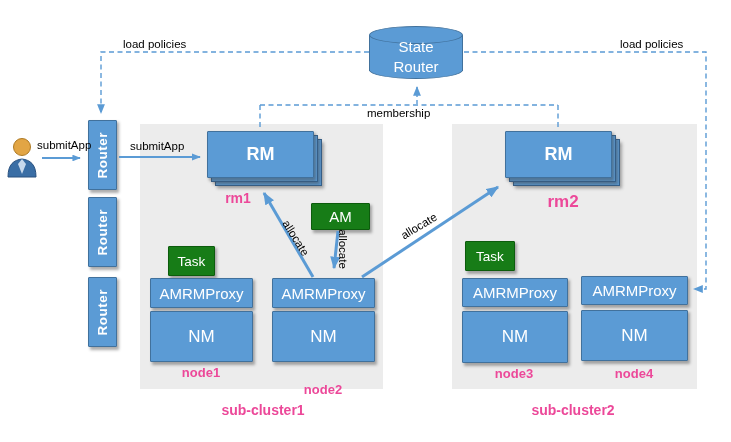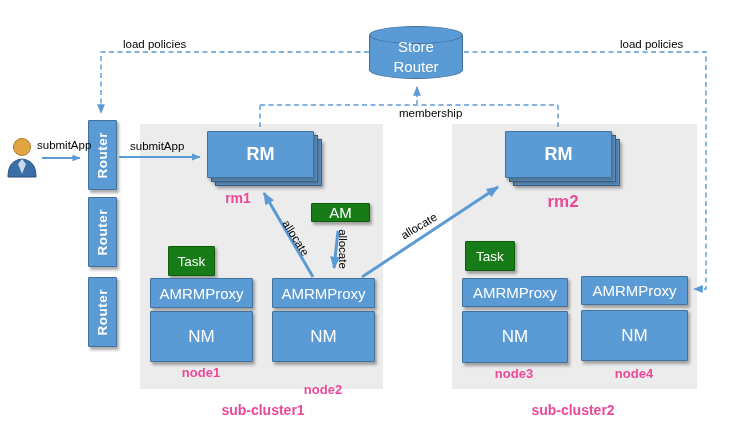--- a/index.html
+++ b/index.html
@@ -32,21 +32,21 @@
 
 <div class="canvas">
 
   <div class="region" style="left:140px;top:124px;width:243px;height:265px;"></div>
   <div class="region" style="left:452px;top:124px;width:245px;height:265px;"></div>
 
   <div class="cyl cyl-ellipse" style="left:369px;top:61px;width:94px;height:18px;"></div>
   <div class="cyl cyl-body" style="left:369px;top:35px;width:94px;height:36px;"></div>
   <div class="cyl cyl-ellipse" style="left:369px;top:26px;width:94px;height:18px;"></div>
   <div class="store-text">
-    <span>Store</span>
+    <span>State</span>
     <span>Router</span>
   </div>
 
   <svg style="position:absolute;left:5px;top:136px;" width="34" height="42" viewBox="0 0 34 42">
     <circle cx="17" cy="11" r="8.5" fill="#E2A544" stroke="#AE7A24" stroke-width="1"></circle>
     <path d="M3,41 C3,28 9,24 17,23 C25,24 31,28 31,41 Z" fill="#3A6EA5" stroke="#28507E" stroke-width="1"></path>
     <path d="M17,23 L21,28 L17,38 L13,28 Z" fill="#C8D9EC"></path>
   </svg>
 
   <div class="box" style="left:88px;top:120px;width:29px;height:70px;">
@@ -67,21 +67,21 @@
   <div class="stack-layer" style="left:513px;top:139px;width:107px;height:47px;"></div>
   <div class="stack-layer" style="left:509px;top:135px;width:107px;height:47px;"></div>
   <div class="box" style="left:505px;top:131px;width:107px;height:47px;font-size:18px;font-weight:bold;">RM</div>
   <div class="blbl" style="left:563px;top:192px;font-size:17px;">rm2</div>
 
   <div class="box green-box" style="left:168px;top:246px;width:47px;height:30px;font-size:13.5px;">Task</div>
   <div class="box" style="left:150px;top:278px;width:103px;height:30px;font-size:15px;">AMRMProxy</div>
   <div class="box" style="left:150px;top:311px;width:103px;height:51px;font-size:17px;">NM</div>
   <div class="blbl" style="left:201px;top:365px;text-align:right;">node1</div>
 
-  <div class="box green-box" style="left:311px;top:203px;width:59px;height:19px;font-size:15px;text-align:center;">AM</div>
+  <div class="box green-box" style="left:311px;top:203px;width:59px;height:27px;font-size:15px;text-align:center;">AM</div>
   <div class="box" style="left:272px;top:278px;width:103px;height:30px;font-size:15px;">AMRMProxy</div>
   <div class="box" style="left:272px;top:311px;width:103px;height:51px;font-size:17px;">NM</div>
   <div class="blbl" style="left:323px;top:366px;margin-top:16px;">node2</div>
 
   <div class="box green-box" style="left:465px;top:241px;width:50px;height:30px;font-size:13.5px;">Task</div>
   <div class="box" style="left:462px;top:278px;width:106px;height:29px;font-size:15px;">AMRMProxy</div>
   <div class="box" style="left:462px;top:311px;width:106px;height:52px;font-size:17px;">NM</div>
   <div class="blbl" style="left:514px;top:366px;">node3</div>
 
   <div class="box" style="left:581px;top:276px;width:107px;height:29px;font-size:15px;">AMRMProxy</div>
@@ -110,20 +110,20 @@
     <path d="M369,52 L101,52 L101,113" stroke="#5B9BD5" stroke-width="1.4" fill="none" stroke-dasharray="5,3.5" marker-end="url(#arrowS)"></path>
     <path d="M464,52 L706,52 L706,289 L694,289" stroke="#5B9BD5" stroke-width="1.4" fill="none" stroke-dasharray="5,3.5" marker-end="url(#arrowS)"></path>
     <path d="M260,105 L558,105" stroke="#5B9BD5" stroke-width="1.4" fill="none" stroke-dasharray="5,3.5"></path>
     <path d="M260,105 L260,129" stroke="#5B9BD5" stroke-width="1.4" fill="none" stroke-dasharray="5,3.5"></path>
     <path d="M558,105 L558,129" stroke="#5B9BD5" stroke-width="1.4" fill="none" stroke-dasharray="5,3.5"></path>
     <path d="M417,104 L417,87" stroke="#5B9BD5" stroke-width="1.4" fill="none" stroke-dasharray="4,3" marker-end="url(#arrowS)"></path>
   </svg>
 
   <div class="lbl toplbl" style="left:123px;top:38px;">load policies</div>
   <div class="lbl toplbl" style="left:620px;top:38px;">load policies</div>
-  <div class="lbl toplbl" style="left:399px;top:107px;">membership</div>
+  <div class="lbl toplbl" style="left:367px;top:107px;">membership</div>
   <div class="lbl toplbl" style="left:37px;top:139px;">submitApp</div>
   <div class="lbl toplbl" style="left:130px;top:140px;">submitApp</div>
   <div class="lbl toplbl" style="left:276px;top:232px;transform:rotate(58deg);">allocate</div>
   <div class="lbl toplbl" style="left:323px;top:243px;transform:rotate(90deg);">allocate</div>
   <div class="lbl toplbl" style="left:399px;top:220px;transform:rotate(-31deg);">allocate</div>
 
 </div>
 
 </body></html>

